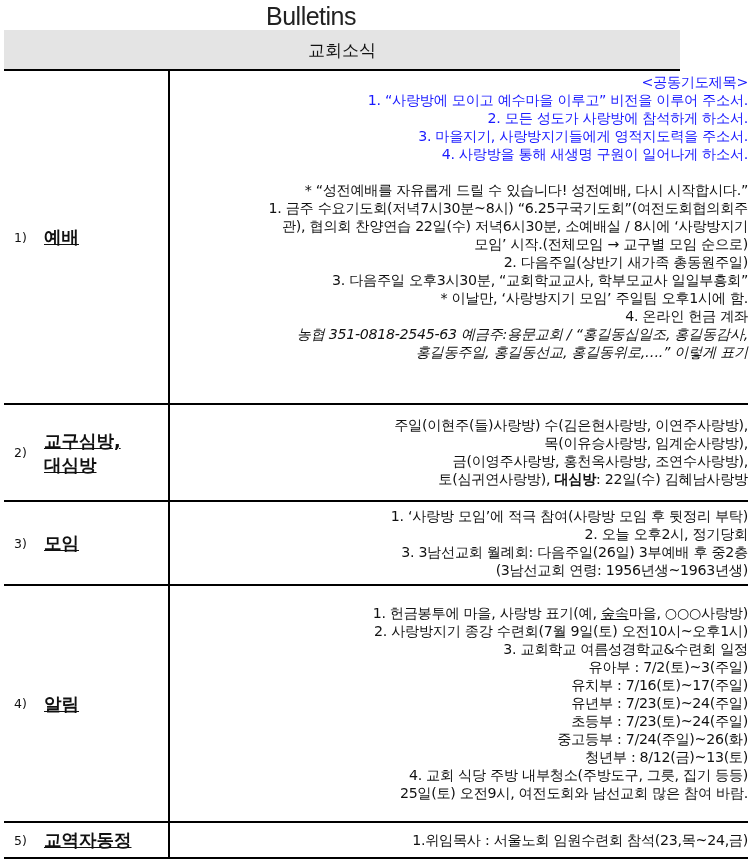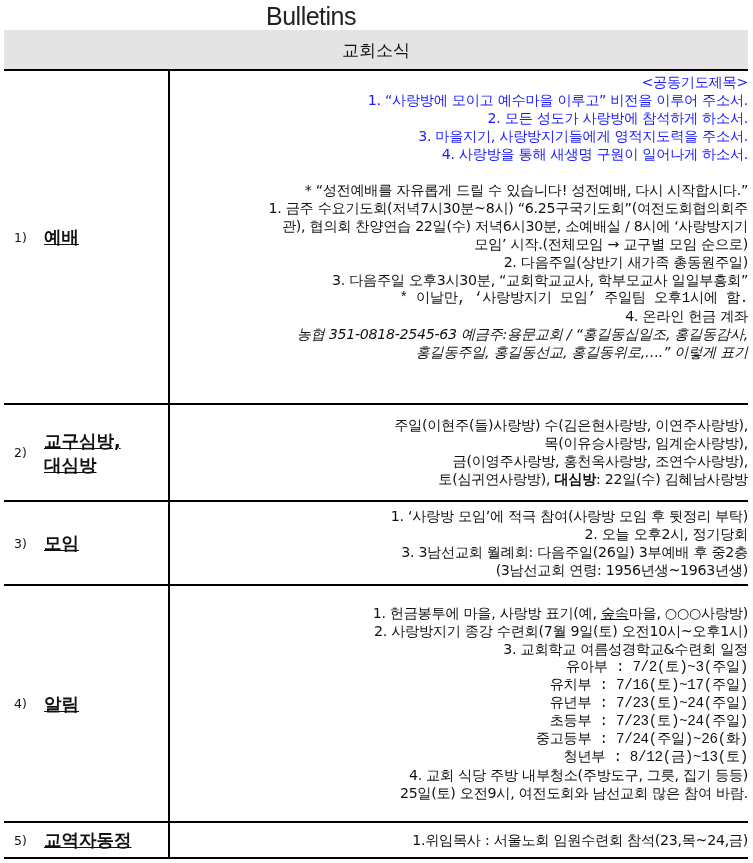--- a/index.html
+++ b/index.html
@@ -1,35 +1,35 @@
 <!DOCTYPE html>
 <html><head>
 <meta charset="utf-8">
 <style>
   html, body { margin: 0; padding: 0; background: #ffffff; }
   body { width: 753px; height: 863px; overflow: hidden; position: relative;
          font-family: "DejaVu Sans", "Liberation Sans", sans-serif; color: #111; }
   .title { position: absolute; left: 0; top: 0; width: 622px; height: 30px;
            text-align: center; font-family: "Liberation Sans", "DejaVu Sans", sans-serif;
            font-size: 25px; line-height: 32px; color: #222; font-weight: 300; letter-spacing: -0.5px; }
-  .header-band { position: absolute; left: 4px; top: 30px; width: 744px; height: 39px;
+  .header-band { position: absolute; left: 4px; top: 30px; width: 676px; height: 39px;
                  background: #e4e4e4; border-bottom: 2px solid #000;
                  text-align: center; font-size: 17px; line-height: 40px; color: #111; }
   table.bul { position: absolute; left: 4px; top: 71px; width: 744px; border-collapse: collapse; table-layout: fixed; }
   table.bul td { vertical-align: middle; padding: 0; }
   table.bul tr { border-bottom: 2px solid #000; }
   td.label { width: 164px; border-right: 2px solid #000; }
   td.content { padding: 2px 0 3px 8px !important; font-size: 14.2px; line-height: 18px; letter-spacing: -0.3px; color: #111; }
   .lab-wrap { display: flex; align-items: center; padding-left: 10px; }
   .lab-num { font-size: 12.5px; width: 30px; color: #111; }
   .lab-text { font-size: 17.5px; font-weight: bold; line-height: 24px; color: #111; text-decoration: underline; }
   .line { white-space: nowrap; text-align: right; }
   .blue { color: #1a1aff; }
   .ind1 { padding-left: 18px; }
-  .ind2 { padding-left: 24px; font-family: Liberation Mono, monospace; }
+  .ind2 { padding-left: 24px; }
   .ind3 { padding-left: 10px; font-style: italic; }
   .bold { font-weight: bold; }
   .ul { text-decoration: underline; }
 </style>
 </head>
 <body>
 
 <div class="title">Bulletins</div>
 <div class="header-band">교회소식</div>
 

